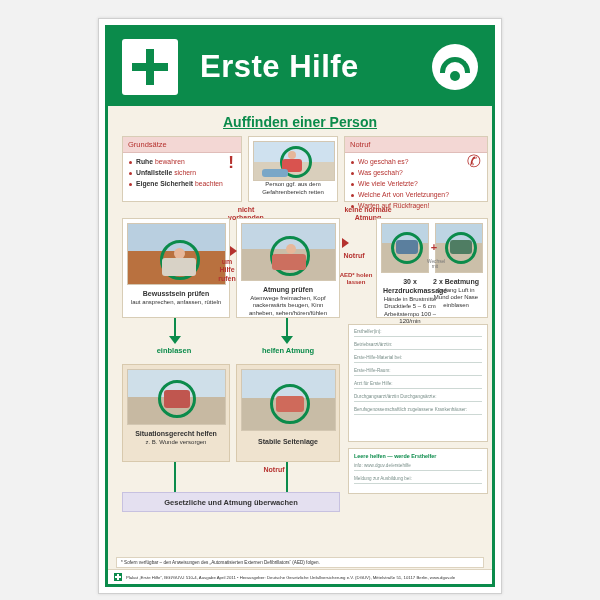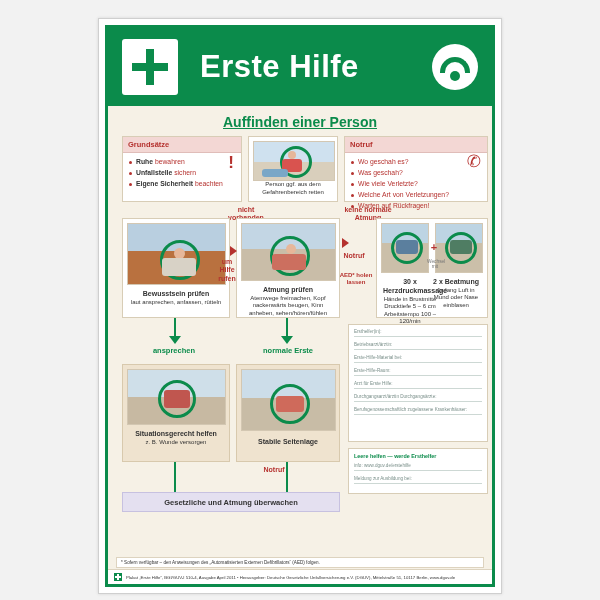--- a/index.html
+++ b/index.html
@@ -66,21 +66,21 @@
     text-align:center;color:#0b8b4b;font-size:14px;font-weight:bold;
     padding:8px 0 4px;
     text-decoration:underline;
   }
   .row{position:absolute;}
   
   .card{
     background:#ffffff;border:1px solid #d8cdb6;box-sizing:border-box;
   }
   .card-hd{
-    background:#f3d7d4;color:#b5322f;font-size:7.5px;font-weight:bold;
+    background:#f3d7d4;color:#b5322f;font-size:7.5px;font-weight:normal;
     padding:3px 5px;border-bottom:1px solid #e0bdb9;
   }
   .bullets{padding:5px 6px;margin:0;list-style:none;}
   .bullets li{
     font-size:6.8px;color:#b5322f;margin-bottom:4px;padding-left:7px;position:relative;
   }
   .bullets li:before{
     content:"";position:absolute;left:0;top:2.5px;width:3px;height:3px;
     background:#b5322f;border-radius:50%;
   }
@@ -268,27 +268,27 @@
         </div>
         <div class="cap" style="position:absolute;right:2px;top:56px;width:50px;">
           <b>2 x Beatmung</b><br><span>1s lang Luft in Mund oder Nase einblasen</span>
         </div>
       </div>
 
       <div class="vline row" style="left:66px;top:212px;height:18px;"></div>
       <div class="row" style="left:61px;top:230px;">
           <div class="arrow-d"></div>
         </div>
-      <div class="grnlab row" style="left:40px;top:240px;width:52px;">ansprechen</div>
+      <div class="grnlab row" style="left:40px;top:240px;width:52px;">einblasen</div>
 
       <div class="vline row" style="left:178px;top:212px;height:18px;"></div>
       <div class="row" style="left:173px;top:230px;">
           <div class="arrow-d"></div>
         </div>
-      <div class="grnlab row" style="left:150px;top:240px;width:60px;">normale Erste</div>
+      <div class="grnlab row" style="left:150px;top:240px;width:60px;">helfen Atmung</div>
 
       <div class="beigebox row" style="left:14px;top:258px;width:108px;height:98px;">
         <div class="pic" style="position:absolute;left:4px;top:4px;width:99px;height:56px;">
           <div class="sky" style="height:50%;background:#cfdfe9;"></div>
           <div class="gnd" style="height:50%;background:#c7b9a2;"></div>
           <div class="ring" style="left:30px;top:10px;width:38px;height:38px;"></div>
           <div class="shirt" style="left:36px;top:20px;width:26px;height:18px;background:#c0564f;"></div>
         </div>
         <div class="cap" style="position:absolute;left:0;right:0;top:62px;">
           <b>Situationsgerecht helfen</b><br><span>z. B. Wunde versorgen</span>

